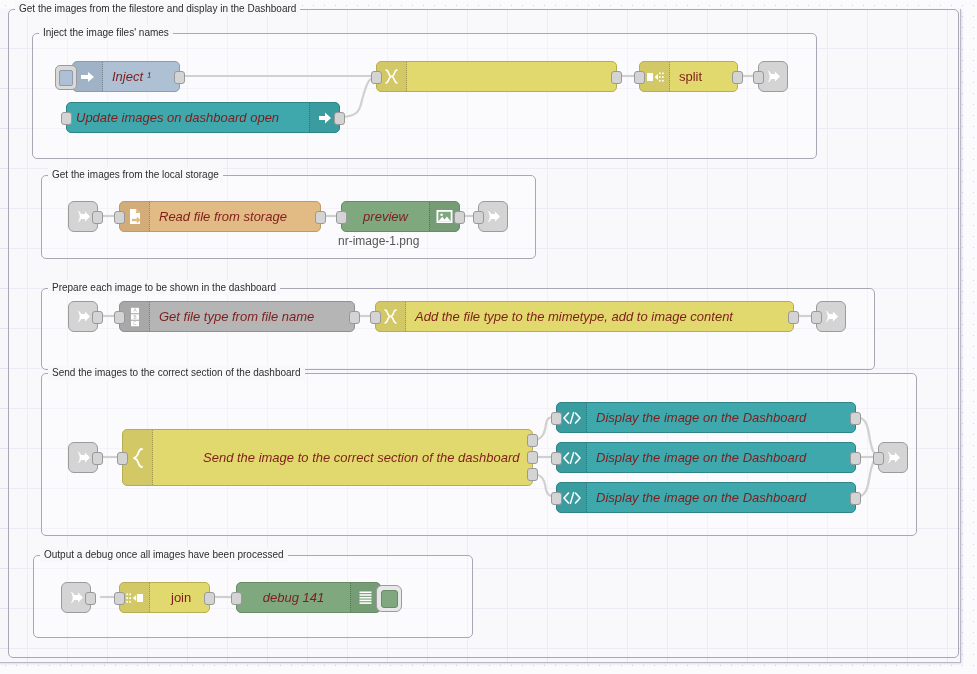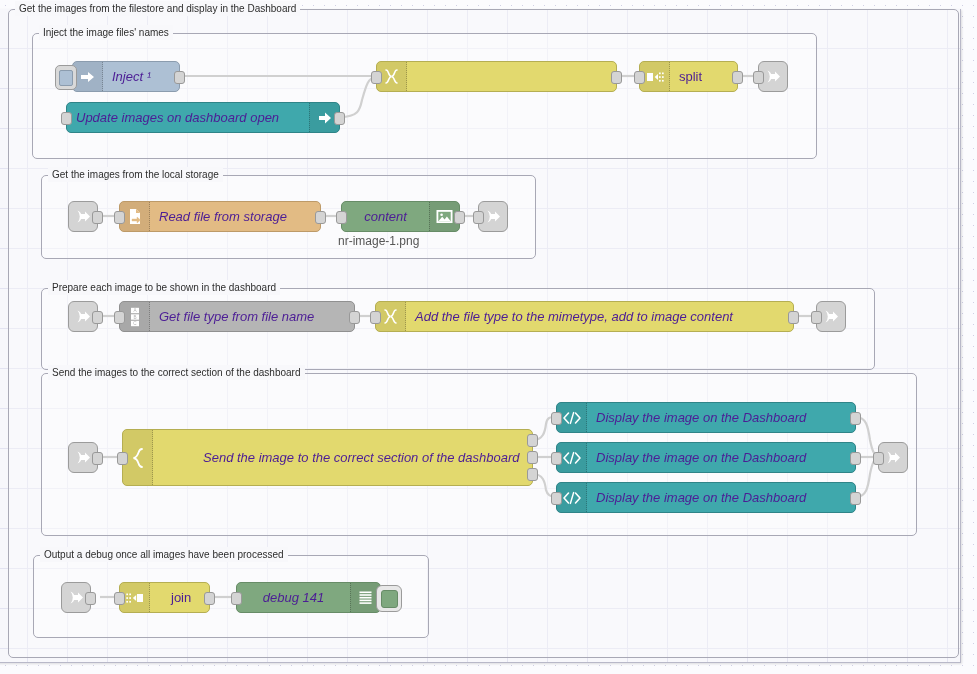--- a/index.html
+++ b/index.html
@@ -88,21 +88,21 @@
     border-left: 1px dotted rgba(0,0,0,0.25);
     border-radius: 0 4px 4px 0;
   }
   .node .label {
     flex: 1 1 auto;
     display: flex;
     align-items: center;
     padding: 0 9px;
     font-size: 13px;
     font-style: italic;
-    color: #4c1d95;
+    color: #7f1d1d;
     white-space: nowrap;
     overflow: hidden;
   }
   .node .label.plain { font-style: normal; }
   .node .label.center { justify-content: center; }
 
   
   .n-yellow  { background: #e2d96e; border-color: #b5ae52; }
   .n-teal    { background: #3fa8ac; border-color: #2f8488; }
   .n-green   { background: #7fa87f; border-color: #678c67; }
@@ -341,21 +341,21 @@
         <path d="M9 1 v4 h4 z" fill="#e2bb84"></path>
         <path d="M5 11 h5 V9 l3.5 3 -3.5 3 v-2 H5 z" fill="#e2bb84" stroke="#e2bb84" stroke-width="0.4"></path>
       </svg>
     </div>
     <div class="label">Read file from storage</div>
     <div class="port out"></div>
   </div>
 
   <div class="node n-green" style="left:341px; top:201px; width:119px;">
     <div class="port in"></div>
-    <div class="label center">content</div>
+    <div class="label center">preview</div>
     <div class="icon-box right">
       <svg class="ic" width="17" height="15" viewBox="0 0 17 15" aria-hidden="true">
         <rect x="1" y="1.5" width="15" height="12" fill="#ffffff" stroke="#ffffff"></rect>
         <rect x="2.3" y="2.8" width="12.4" height="9.4" fill="#7fa87f"></rect>
         <circle cx="5.6" cy="5.8" r="1.3" fill="#ffffff"></circle>
         <path d="M2.6 12 l3.6 -4.2 2.4 2.6 2.3 -2.9 3.6 4.5 z" fill="#ffffff"></path>
       </svg>
     </div>
     <div class="port out"></div>
   </div>
@@ -482,21 +482,21 @@
   </div>
 
   <div class="linknode" style="left:878px; top:442px;">
     <div class="port in"></div>
     <svg class="ic" width="17" height="17" viewBox="0 0 17 17" aria-hidden="true">
       <path d="M2.5 2.5 a6.5 6.5 0 0 1 0 12 a9 9 0 0 0 0 -12 z" fill="#ffffff"></path>
       <path d="M5 6 h5 V3.5 l5 5 -5 5 V11 H5 z" fill="#ffffff"></path>
     </svg>
   </div>
 
-  <div class="group" style="left:33px; top:555px; width:396px; height:83px;">
+  <div class="group" style="left:33px; top:555px; width:440px; height:83px;">
     <div class="group-label">Output a debug once all images have been processed</div>
   </div>
 
   <div class="linknode" style="left:61px; top:582px;">
     <svg class="ic" width="17" height="17" viewBox="0 0 17 17" aria-hidden="true">
       <path d="M2.5 2.5 a6.5 6.5 0 0 1 0 12 a9 9 0 0 0 0 -12 z" fill="#ffffff"></path>
       <path d="M5 6 h5 V3.5 l5 5 -5 5 V11 H5 z" fill="#ffffff"></path>
     </svg>
     <div class="port out"></div>
   </div>

